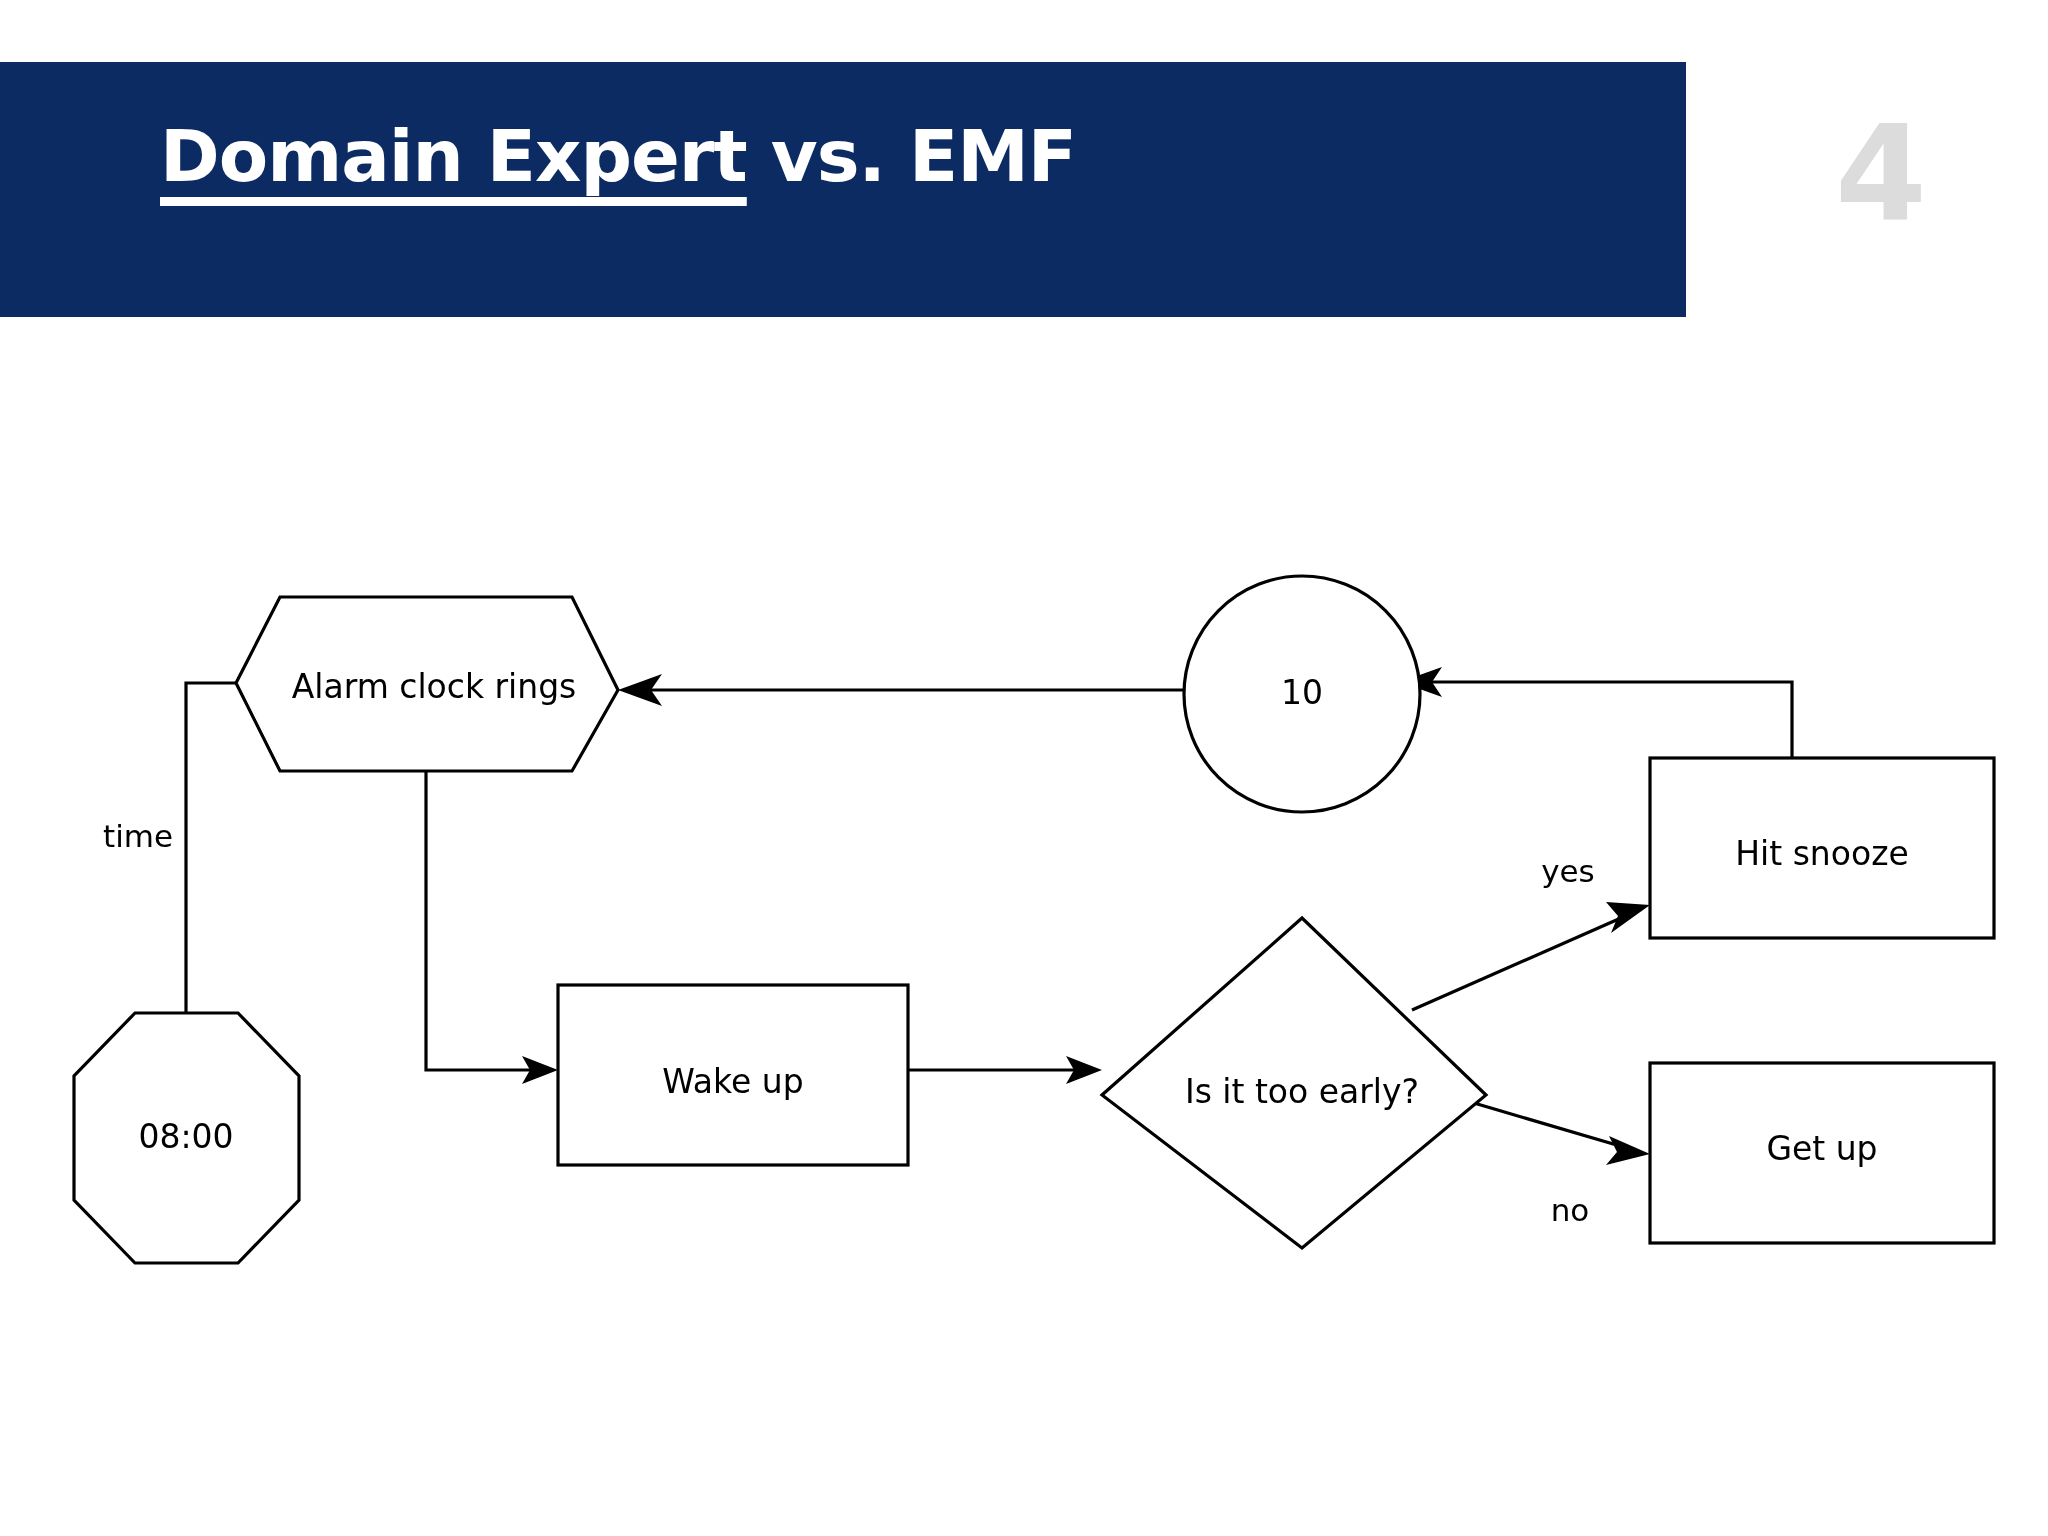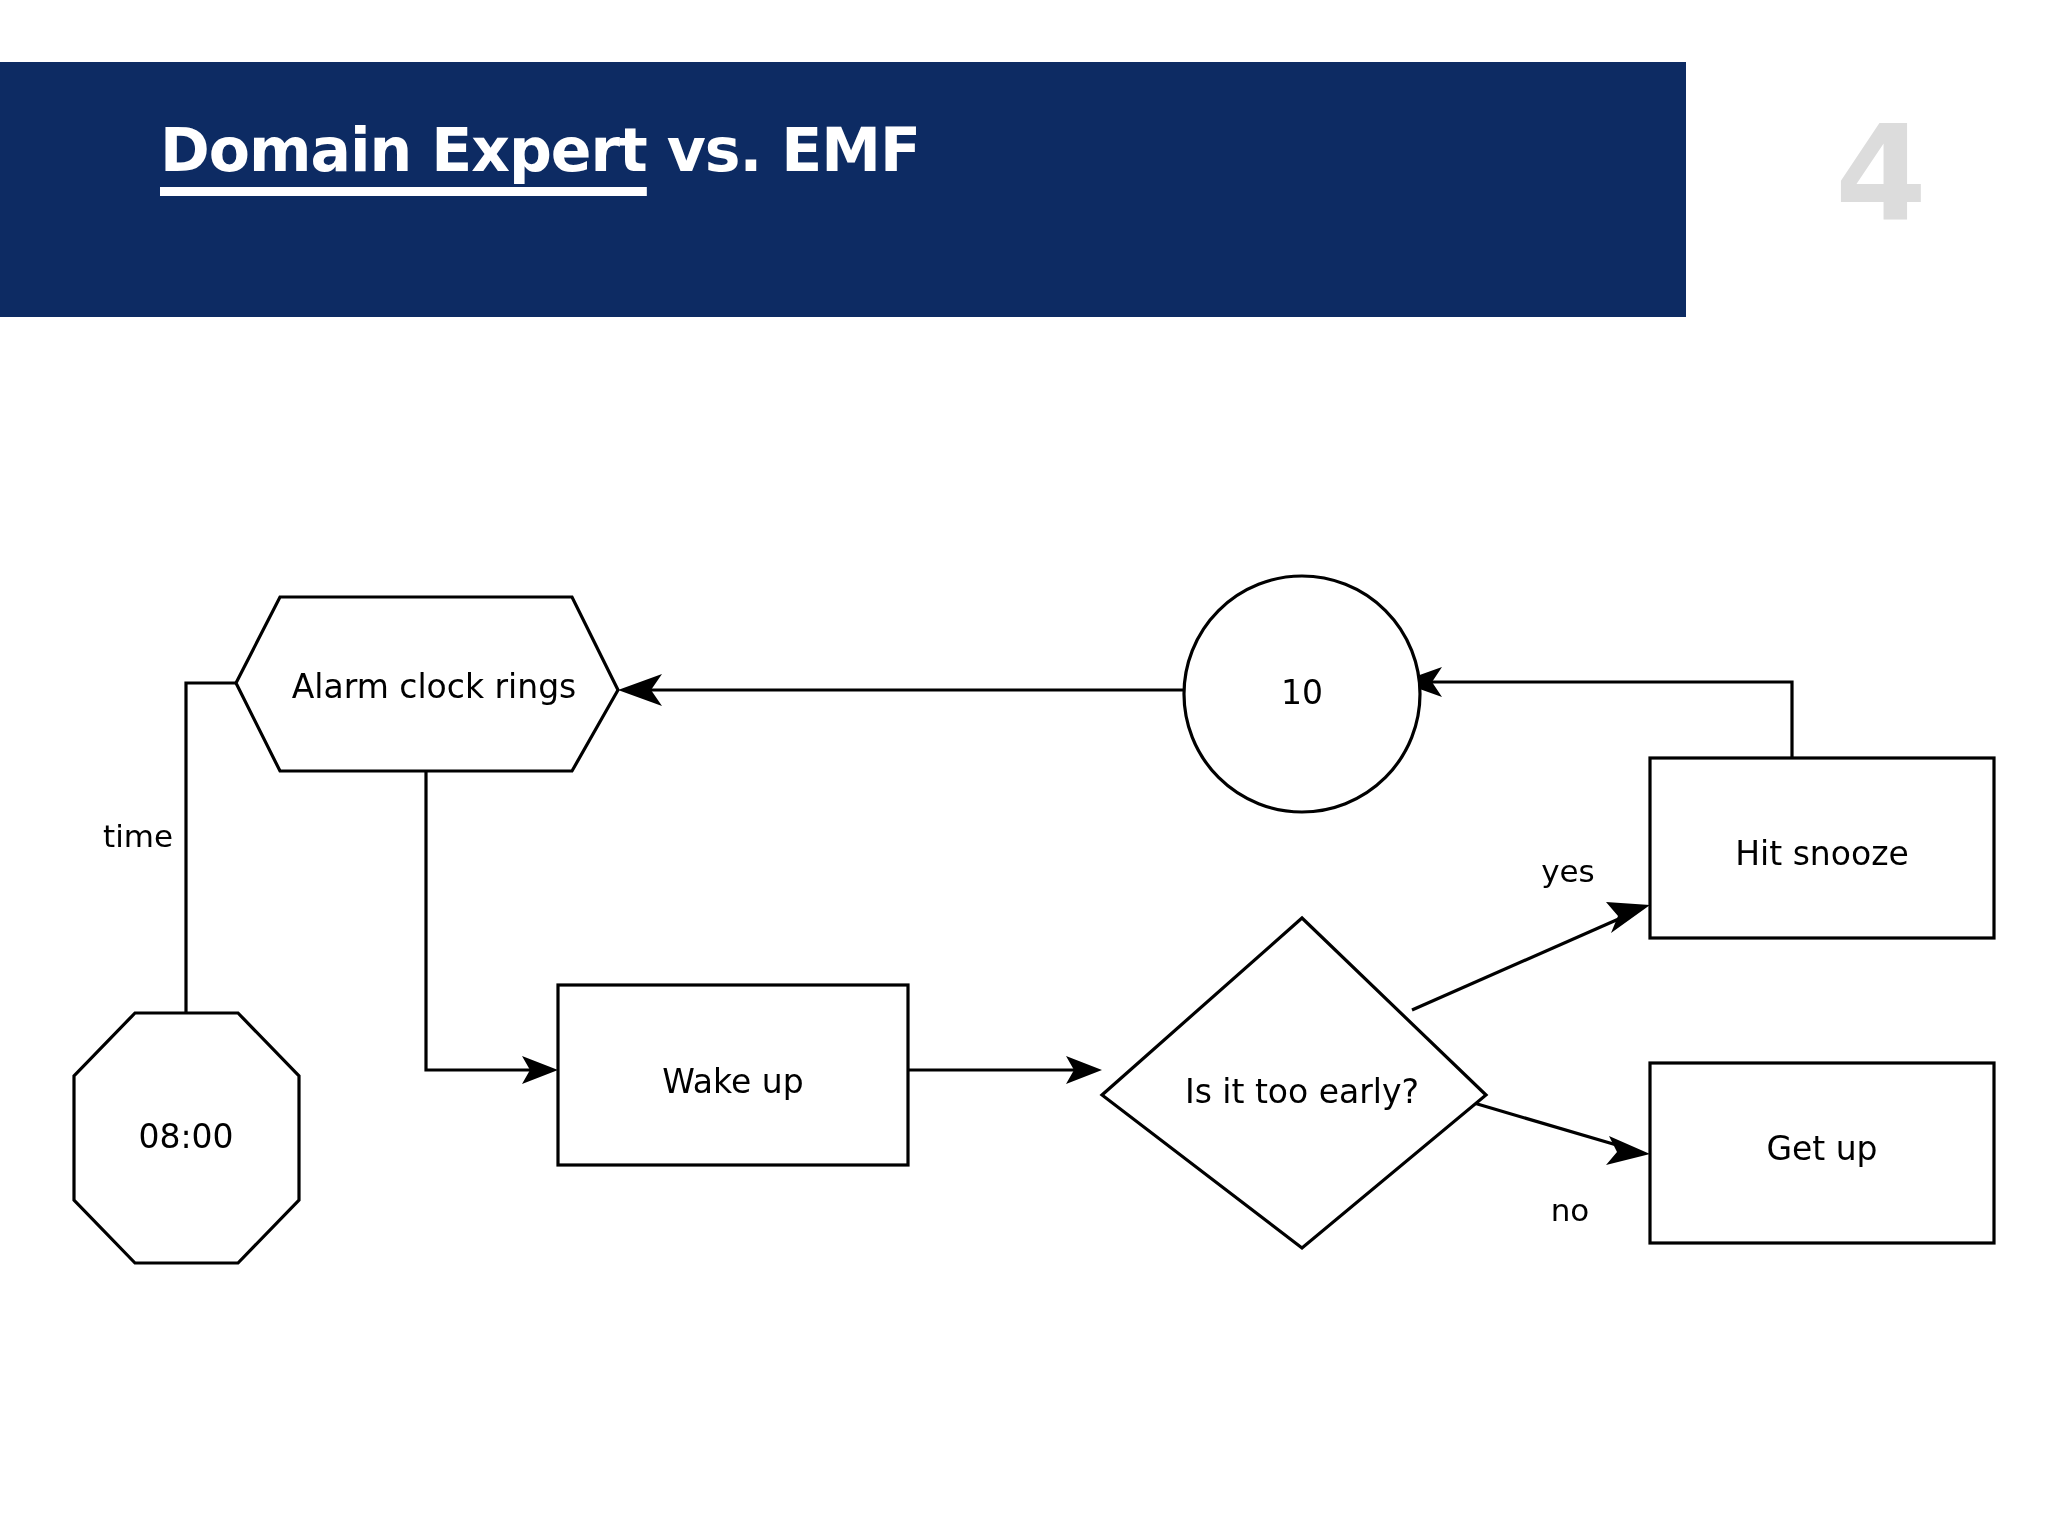--- a/index.html
+++ b/index.html
@@ -21,21 +21,21 @@
     left: 0;
     top: 62px;
     width: 1686px;
     height: 255px;
     background: #0d2b63;
   }
   #slide-title {
     position: absolute;
     left: 160px;
     top: 120px;
-    font-size: 60px;
+    font-size: 72px;
     font-weight: bold;
     color: #ffffff;
     letter-spacing: -1px;
     white-space: nowrap;
     line-height: 1;
   }
   #slide-title .underlined {
     text-decoration: underline;
     text-decoration-thickness: 9px;
     text-underline-offset: 16px;

